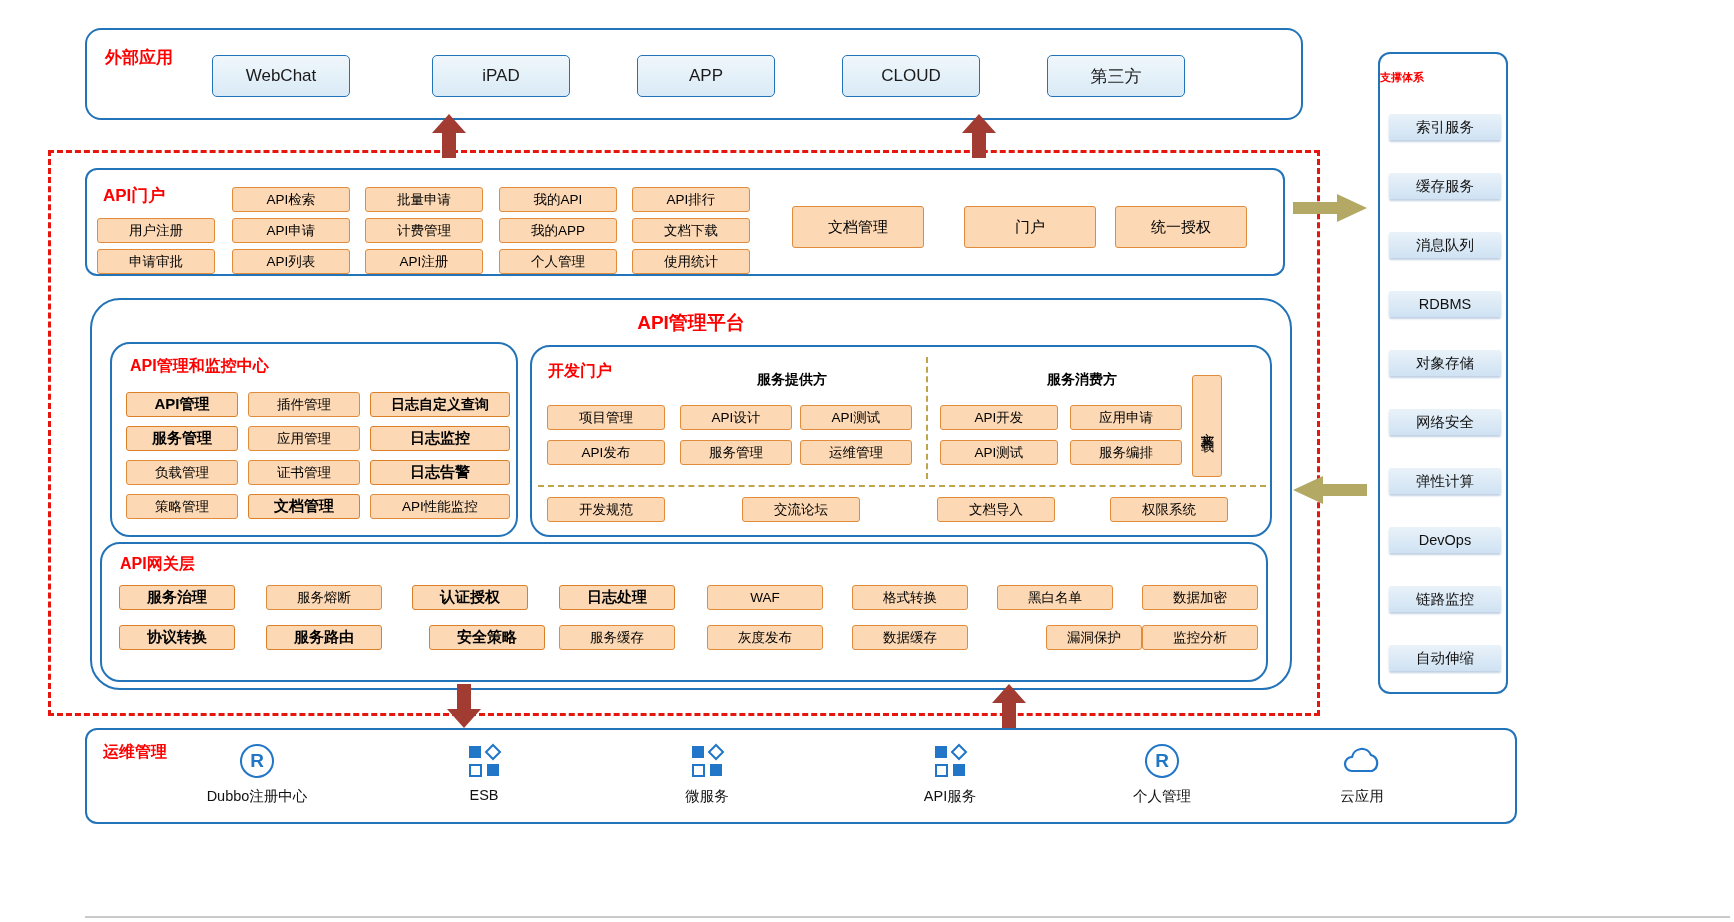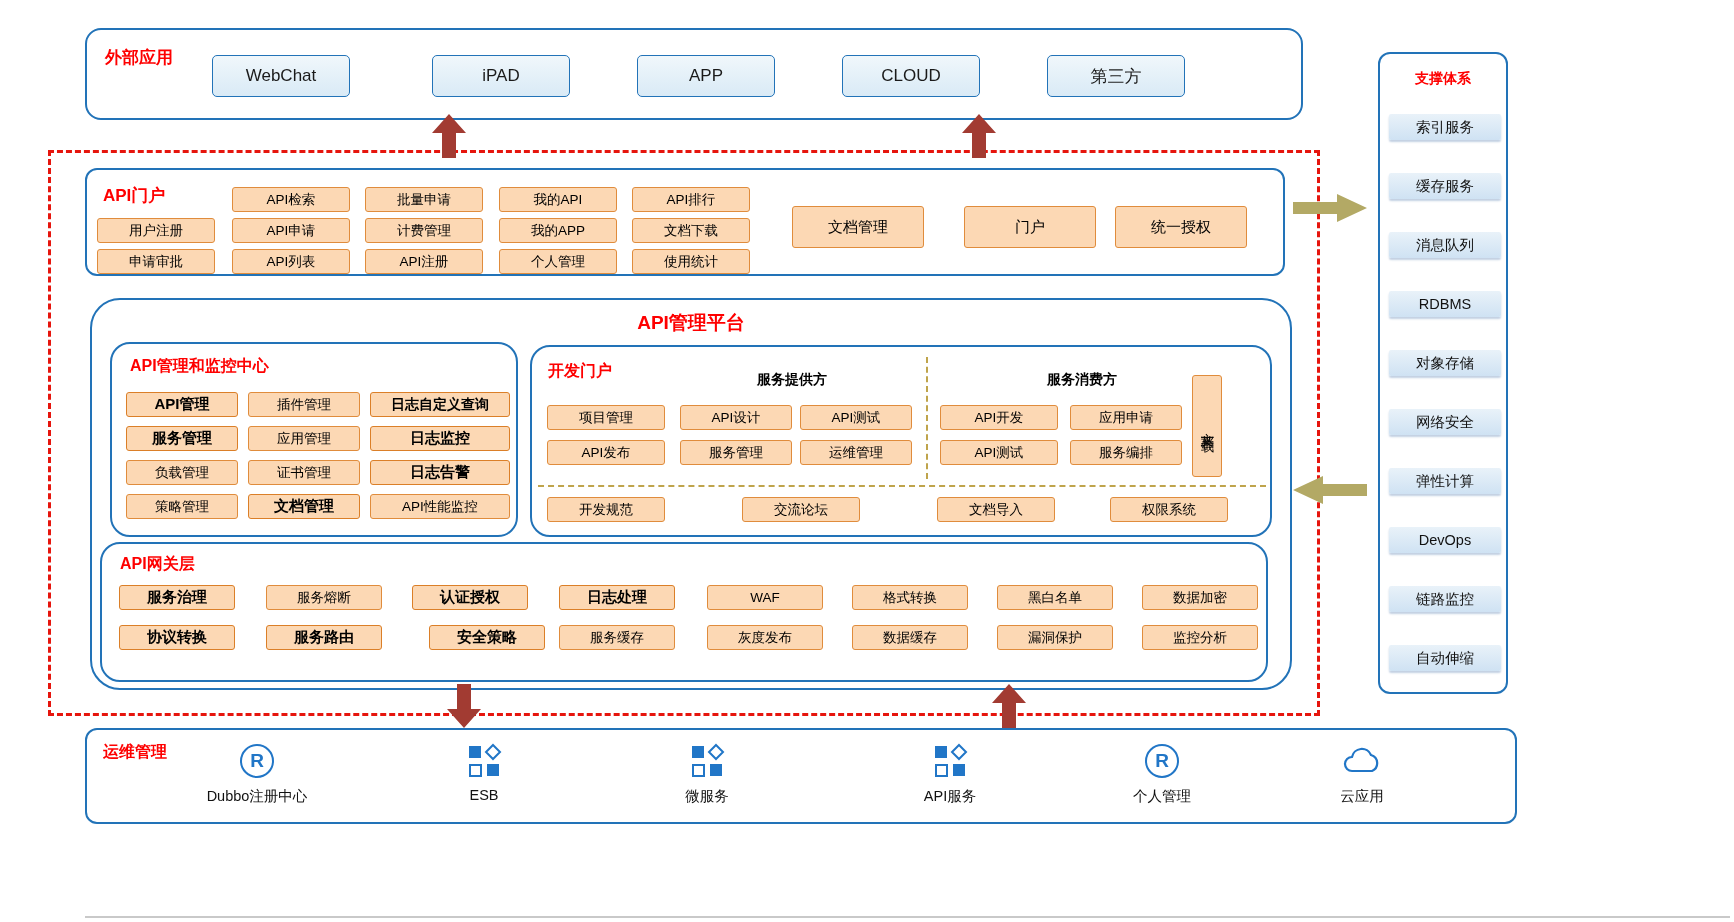--- a/index.html
+++ b/index.html
@@ -30,21 +30,21 @@
   <div class="panel" style="left:85px;top:28px;width:1218px;height:92px;border-radius:16px">
     <div class="rt" style="left:18px;top:16px;font-size:17px">外部应用</div>
     <div class="bb" style="left:125px;top:25px;width:138px;height:42px">WebChat</div>
     <div class="bb" style="left:345px;top:25px;width:138px;height:42px">iPAD</div>
     <div class="bb" style="left:550px;top:25px;width:138px;height:42px">APP</div>
     <div class="bb" style="left:755px;top:25px;width:138px;height:42px">CLOUD</div>
     <div class="bb" style="left:960px;top:25px;width:138px;height:42px">第三方</div>
   </div>
 
   <div class="panel" style="left:1378px;top:52px;width:130px;height:642px;border-radius:12px">
-    <div class="rt" style="left:0;top:16px;width:100%;text-align:center;font-size:14px">支撑体系</div>
+    <div class="rt" style="left:0;top:16px;width:100%;font-size:11px">支撑体系</div>
     <div class="si" style="top:60px">索引服务</div>
     <div class="si" style="top:119px">缓存服务</div>
     <div class="si" style="top:178px">消息队列</div>
     <div class="si" style="top:237px">RDBMS</div>
     <div class="si" style="top:296px">对象存储</div>
     <div class="si" style="top:355px">网络安全</div>
     <div class="si" style="top:414px">弹性计算</div>
     <div class="si" style="top:473px">DevOps</div>
     <div class="si" style="top:532px">链路监控</div>
     <div class="si" style="top:591px">自动伸缩</div>
@@ -126,21 +126,21 @@
       <div class="ob" style="left:605px;top:41px;width:116px">WAF</div>
       <div class="ob" style="left:750px;top:41px;width:116px">格式转换</div>
       <div class="ob" style="left:895px;top:41px;width:116px">黑白名单</div>
       <div class="ob" style="left:1040px;top:41px;width:116px">数据加密</div>
       <div class="ob bold" style="left:17px;top:81px;width:116px">协议转换</div>
       <div class="ob bold" style="left:164px;top:81px;width:116px">服务路由</div>
       <div class="ob bold" style="left:327px;top:81px;width:116px">安全策略</div>
       <div class="ob" style="left:457px;top:81px;width:116px">服务缓存</div>
       <div class="ob" style="left:605px;top:81px;width:116px">灰度发布</div>
       <div class="ob" style="left:750px;top:81px;width:116px">数据缓存</div>
-      <div class="ob" style="left:895px;top:81px;width:116px">漏洞保护</div>
+      <div class="ob" style="left:944px;top:81px;width:96px">漏洞保护</div>
       <div class="ob" style="left:1040px;top:81px;width:116px">监控分析</div>
     </div>
   </div>
 
   <div class="panel" style="left:85px;top:728px;width:1432px;height:96px;border-radius:12px">
     <div class="rt" style="left:16px;top:12px;font-size:16px">运维管理</div>
 
     <div class="svc" style="left:85px">
       <div class="icwrap">
           <div class="ricon">R</div>

